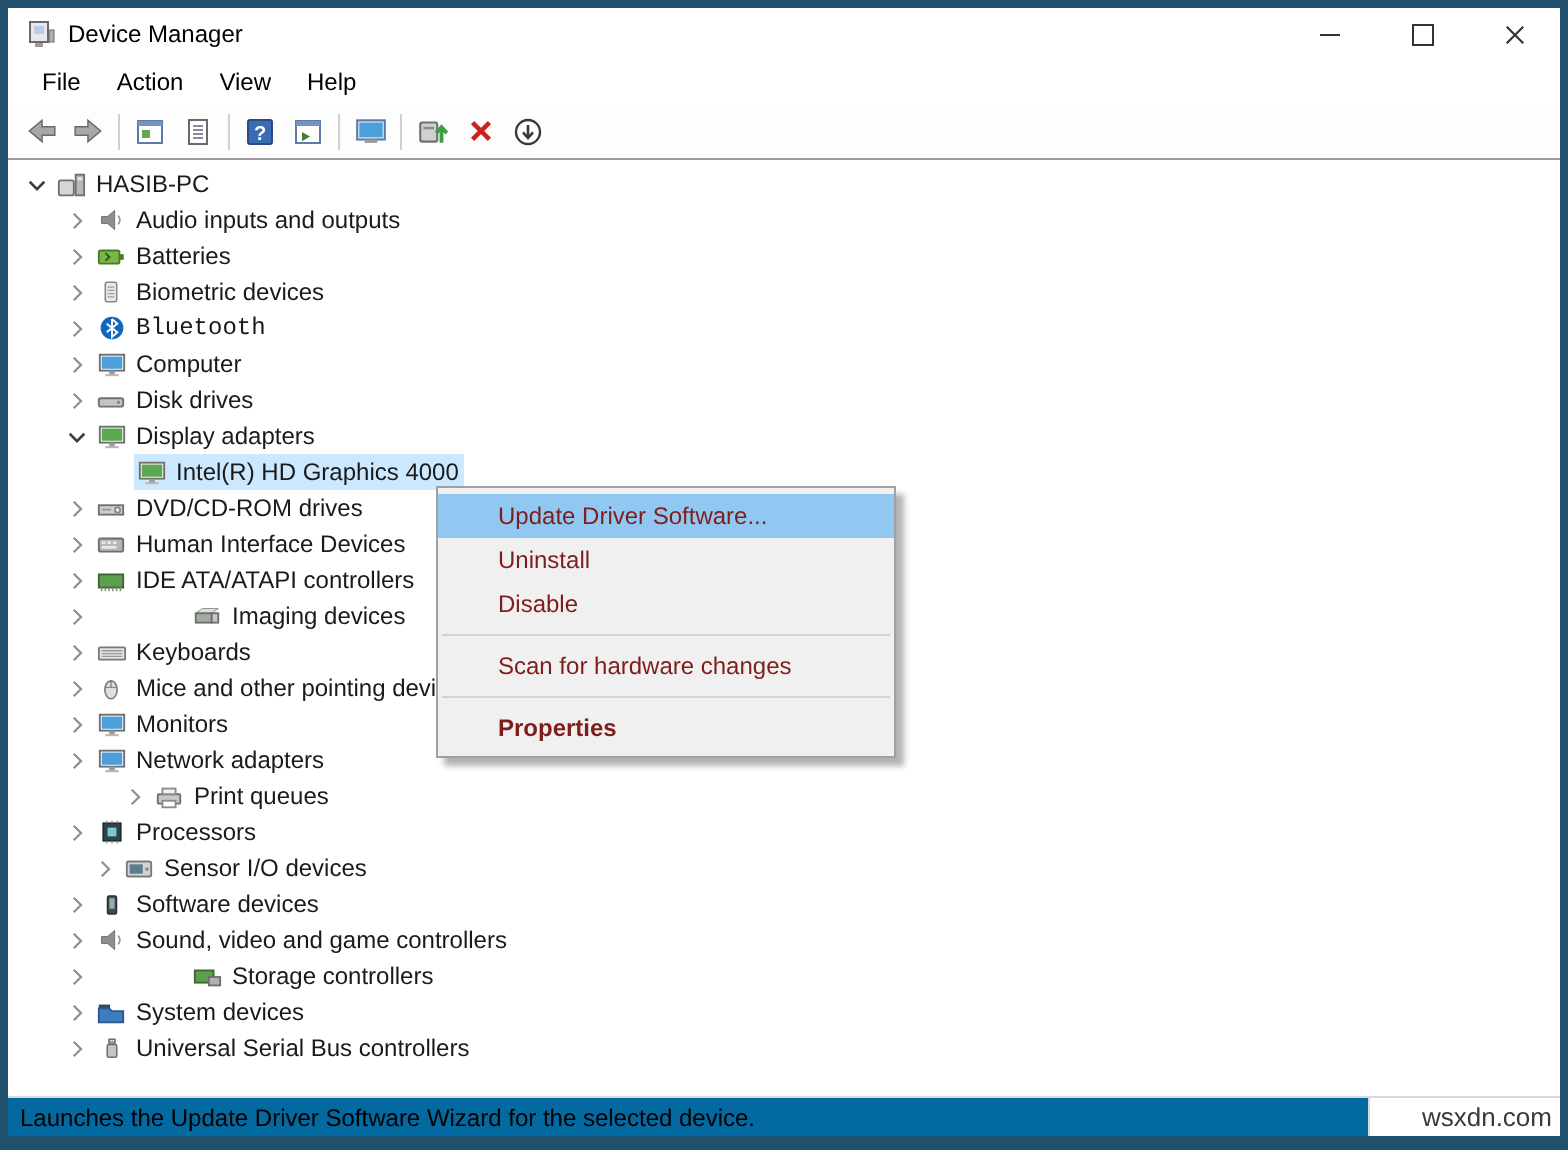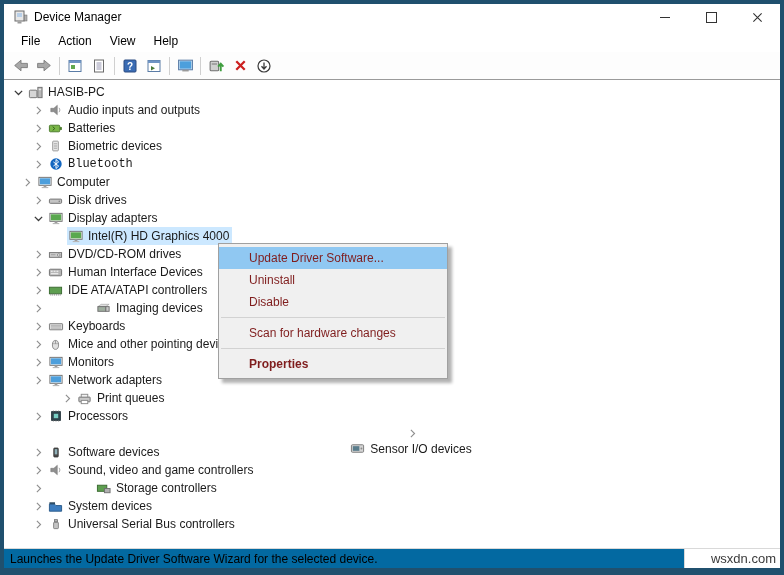--- a/index.html
+++ b/index.html
@@ -244,21 +244,21 @@
           <span class="tree-sel">
             <span class="ticon">
               <svg viewBox="0 0 16 16" width="14" height="14">
                 <circle cx="8" cy="8" r="6.5" fill="#1266c0"></circle>
                 <path d="M8 2.8 V13.2 L11 10.4 L5 5.6 M8 2.8 L11 5.6 L5 10.4" stroke="#fff" stroke-width="1.1" fill="none"></path>
               </svg>
             </span>
             <span class="tlabel">Bluetooth</span>
           </span>
         </div>
-        <div class="tree-row" style="padding-left: 15px;">
+        <div class="tree-row" style="padding-left: 26px;">
           <span class="chev">
             <svg viewBox="0 0 16 16" width="13" height="13">
               <path d="M6 3.5 L10.5 8 L6 12.5" fill="none" stroke="#8f8f8f" stroke-width="1.4"></path>
             </svg>
           </span>
           <span class="tree-sel">
             <span class="ticon">
               <svg viewBox="0 0 16 16" width="16" height="15">
                 <rect x="1.5" y="2.5" width="13" height="8.5" fill="#fff" stroke="#6e6e6e"></rect>
                 <rect x="2.5" y="3.5" width="11" height="6.5" fill="#4d9fdc"></rect>
@@ -482,21 +482,21 @@
             <span class="ticon">
               <svg viewBox="0 0 16 16" width="14" height="14">
                 <rect x="3" y="3" width="10" height="10" fill="#30454d" stroke="#1e2e34"></rect>
                 <rect x="5.5" y="5.5" width="5" height="5" fill="#79cfc4"></rect>
                 <path d="M5 1.5 v1.5 M8 1.5 v1.5 M11 1.5 v1.5 M5 13 v1.5 M8 13 v1.5 M11 13 v1.5" stroke="#8a8a8a" stroke-width="0.8"></path>
               </svg>
             </span>
             <span class="tlabel">Processors</span>
           </span>
         </div>
-        <div class="tree-row" style="padding-left: 40px; flex-direction: column;">
+        <div class="tree-row" style="padding-left: 40px;">
           <span class="chev">
             <svg viewBox="0 0 16 16" width="13" height="13">
               <path d="M6 3.5 L10.5 8 L6 12.5" fill="none" stroke="#8f8f8f" stroke-width="1.4"></path>
             </svg>
           </span>
           <span class="tree-sel">
             <span class="ticon">
               <svg viewBox="0 0 16 16" width="15" height="15">
                 <rect x="1.5" y="4" width="13" height="8" rx="1" fill="#d4d4d4" stroke="#7a7a7a"></rect>
                 <rect x="3" y="5.5" width="7" height="5" fill="#5a7d8c"></rect>

